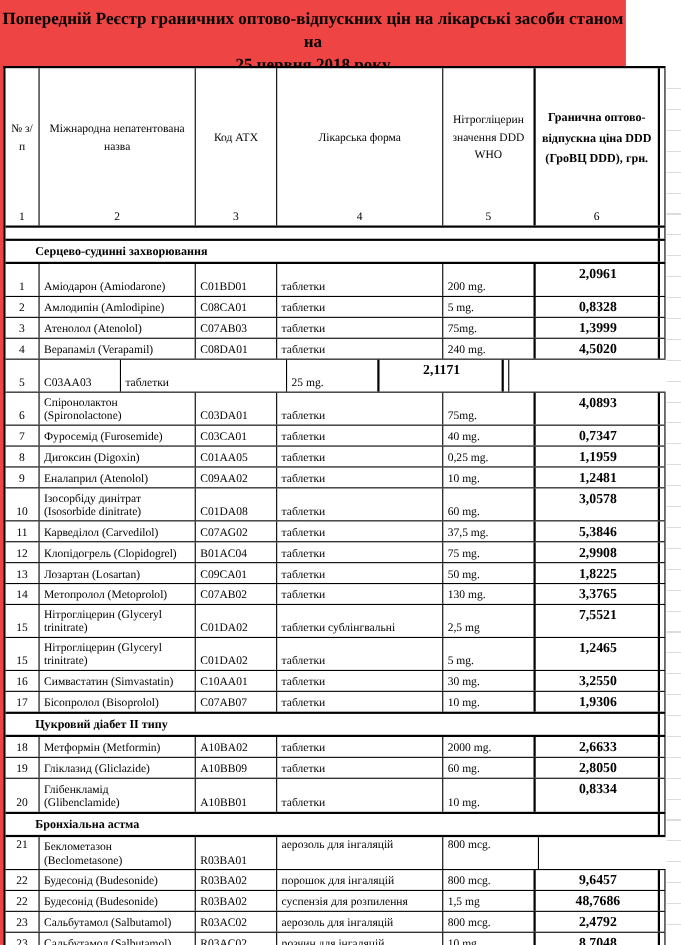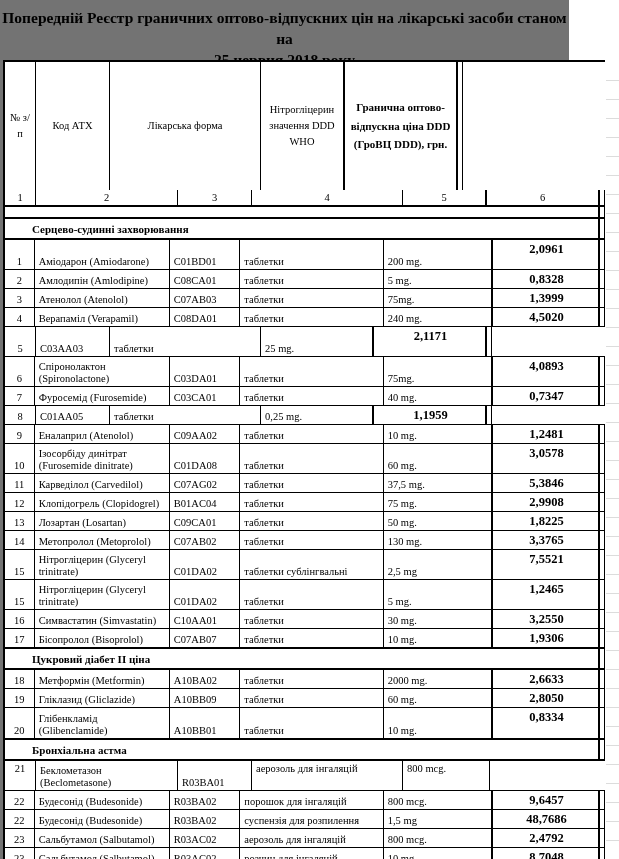--- a/index.html
+++ b/index.html
@@ -1,19 +1,19 @@
 <!DOCTYPE html>
 <html><head>
 <meta charset="utf-8">
 <style>
   * { margin:0; padding:0; box-sizing:border-box; }
   html,body { width:619px; height:859px; background:#ffffff; overflow:hidden;
               font-family:"Liberation Serif", serif; color:#000; }
 
-  .page { position:relative; width:569px; height:859px; background:#737373;font-family:Liberation Serif, serif; }
+  .page { position:relative; width:569px; height:859px; background:#ef4444;font-family:Liberation Serif, serif; }
 
   
   .title { padding-top:7px; text-align:center; font-weight:bold;
            font-size:15.5px; line-height:21px; }
 
   
   .tbl { position:absolute; left:3px; top:60px; width:602px;
          border-left:2px solid #000; border-top:2px solid #000;
          border-bottom:2px solid #000; background:#fff; }
 
@@ -51,21 +51,21 @@
                       font-weight:bold; font-size:11px; }
 
   
   .drow { min-height:18px; border-bottom:1px solid #000; font-size:10.5px; }
   .drow.tall { min-height:30px; }
   .drow.nb { border-bottom:none; }
   .drow .cell { align-items:flex-end; padding:0 2px 2px 4px; line-height:11.5px; }
   .drow .c1 { justify-content:center; padding-left:2px; }
   .drow .c2 { padding-right:7px; }
   .drow .c6 { align-items:flex-start; justify-content:center;
-              font-weight:bold; font-size:12.5px; padding-top:2px; line-height:14px;margin-left:29px; }
+              font-weight:bold; font-size:12.5px; padding-top:2px; line-height:14px; }
   .drow.top .c1, .drow.top .c4, .drow.top .c5 { align-items:flex-start; padding-top:2px; }
 
   
   .gridmargin { position:absolute; left:606px; top:62px; width:13px; height:792px;
     background:repeating-linear-gradient(to bottom,
       transparent 0px, transparent 18px, #dcdcdc 18px, #dcdcdc 19px); }
 </style>
 </head>
 <body>
 
@@ -73,20 +73,21 @@
 
   <div class="title">
     <div>Попередній Реєстр граничних оптово-відпускних цін на лікарські засоби станом на</div>
     <div>25 червня 2018 року</div>
   </div>
 
   <div class="tbl">
 
     <div class="row hrow">
       <div class="cell c1">№ з/п</div>
+      <div class="cell c2">Міжнародна непатентована назва</div>
       <div class="cell c3">Код АТХ</div>
       <div class="cell c4">Лікарська форма</div>
       <div class="cell c5">Нітрогліцерин значення DDD WHO</div>
       <div class="cell c6">Гранична оптово-відпускна ціна  DDD (ГроВЦ DDD), грн.</div>
       <div class="sliver"></div>
     </div>
 
     <div class="row nrow">
       <div class="cell c1">1</div>
       <div class="cell c2">2</div>
@@ -172,40 +173,41 @@
     <div class="cell c2">Фуросемід (Furosemide)</div>
     <div class="cell c3">C03CA01</div>
     <div class="cell c4">таблетки</div>
     <div class="cell c5">40 mg.</div>
     <div class="cell c6">0,7347</div>
     <div class="sliver"></div>
   </div>
 
   <div class="row drow">
     <div class="cell c1">8</div>
+    <div class="cell c2">Дигоксин (Digoxin)</div>
     <div class="cell c3">C01AA05</div>
     <div class="cell c4">таблетки</div>
     <div class="cell c5">0,25 mg.</div>
     <div class="cell c6">1,1959</div>
     <div class="sliver"></div>
   </div>
 
   <div class="row drow">
     <div class="cell c1">9</div>
     <div class="cell c2">Еналаприл (Atenolol)</div>
     <div class="cell c3">C09AA02</div>
     <div class="cell c4">таблетки</div>
     <div class="cell c5">10 mg.</div>
     <div class="cell c6">1,2481</div>
     <div class="sliver"></div>
   </div>
 
   <div class="row drow tall">
     <div class="cell c1">10</div>
-    <div class="cell c2">Ізосорбіду динітрат (Furosemide dinitrate)</div>
+    <div class="cell c2">Ізосорбіду динітрат (Isosorbide dinitrate)</div>
     <div class="cell c3">C01DA08</div>
     <div class="cell c4">таблетки</div>
     <div class="cell c5">60 mg.</div>
     <div class="cell c6">3,0578</div>
     <div class="sliver"></div>
   </div>
 
   <div class="row drow">
     <div class="cell c1">11</div>
     <div class="cell c2">Карведілол (Carvedilol)</div>
@@ -280,21 +282,21 @@
     <div class="cell c1">17</div>
     <div class="cell c2">Бісопролол (Bisoprolol)</div>
     <div class="cell c3">C07AB07</div>
     <div class="cell c4">таблетки</div>
     <div class="cell c5">10 mg.</div>
     <div class="cell c6">1,9306</div>
     <div class="sliver"></div>
   </div>
 
   <div class="row secrow">
-    <div class="seclabel">Цукровий діабет ІІ ціна</div>
+    <div class="seclabel">Цукровий діабет ІІ типу</div>
     <div class="sliver"></div>
   </div>
 
   <div class="row drow">
     <div class="cell c1">18</div>
     <div class="cell c2">Метформін (Metformin)</div>
     <div class="cell c3">A10BA02</div>
     <div class="cell c4">таблетки</div>
     <div class="cell c5">2000 mg.</div>
     <div class="cell c6">2,6633</div>

